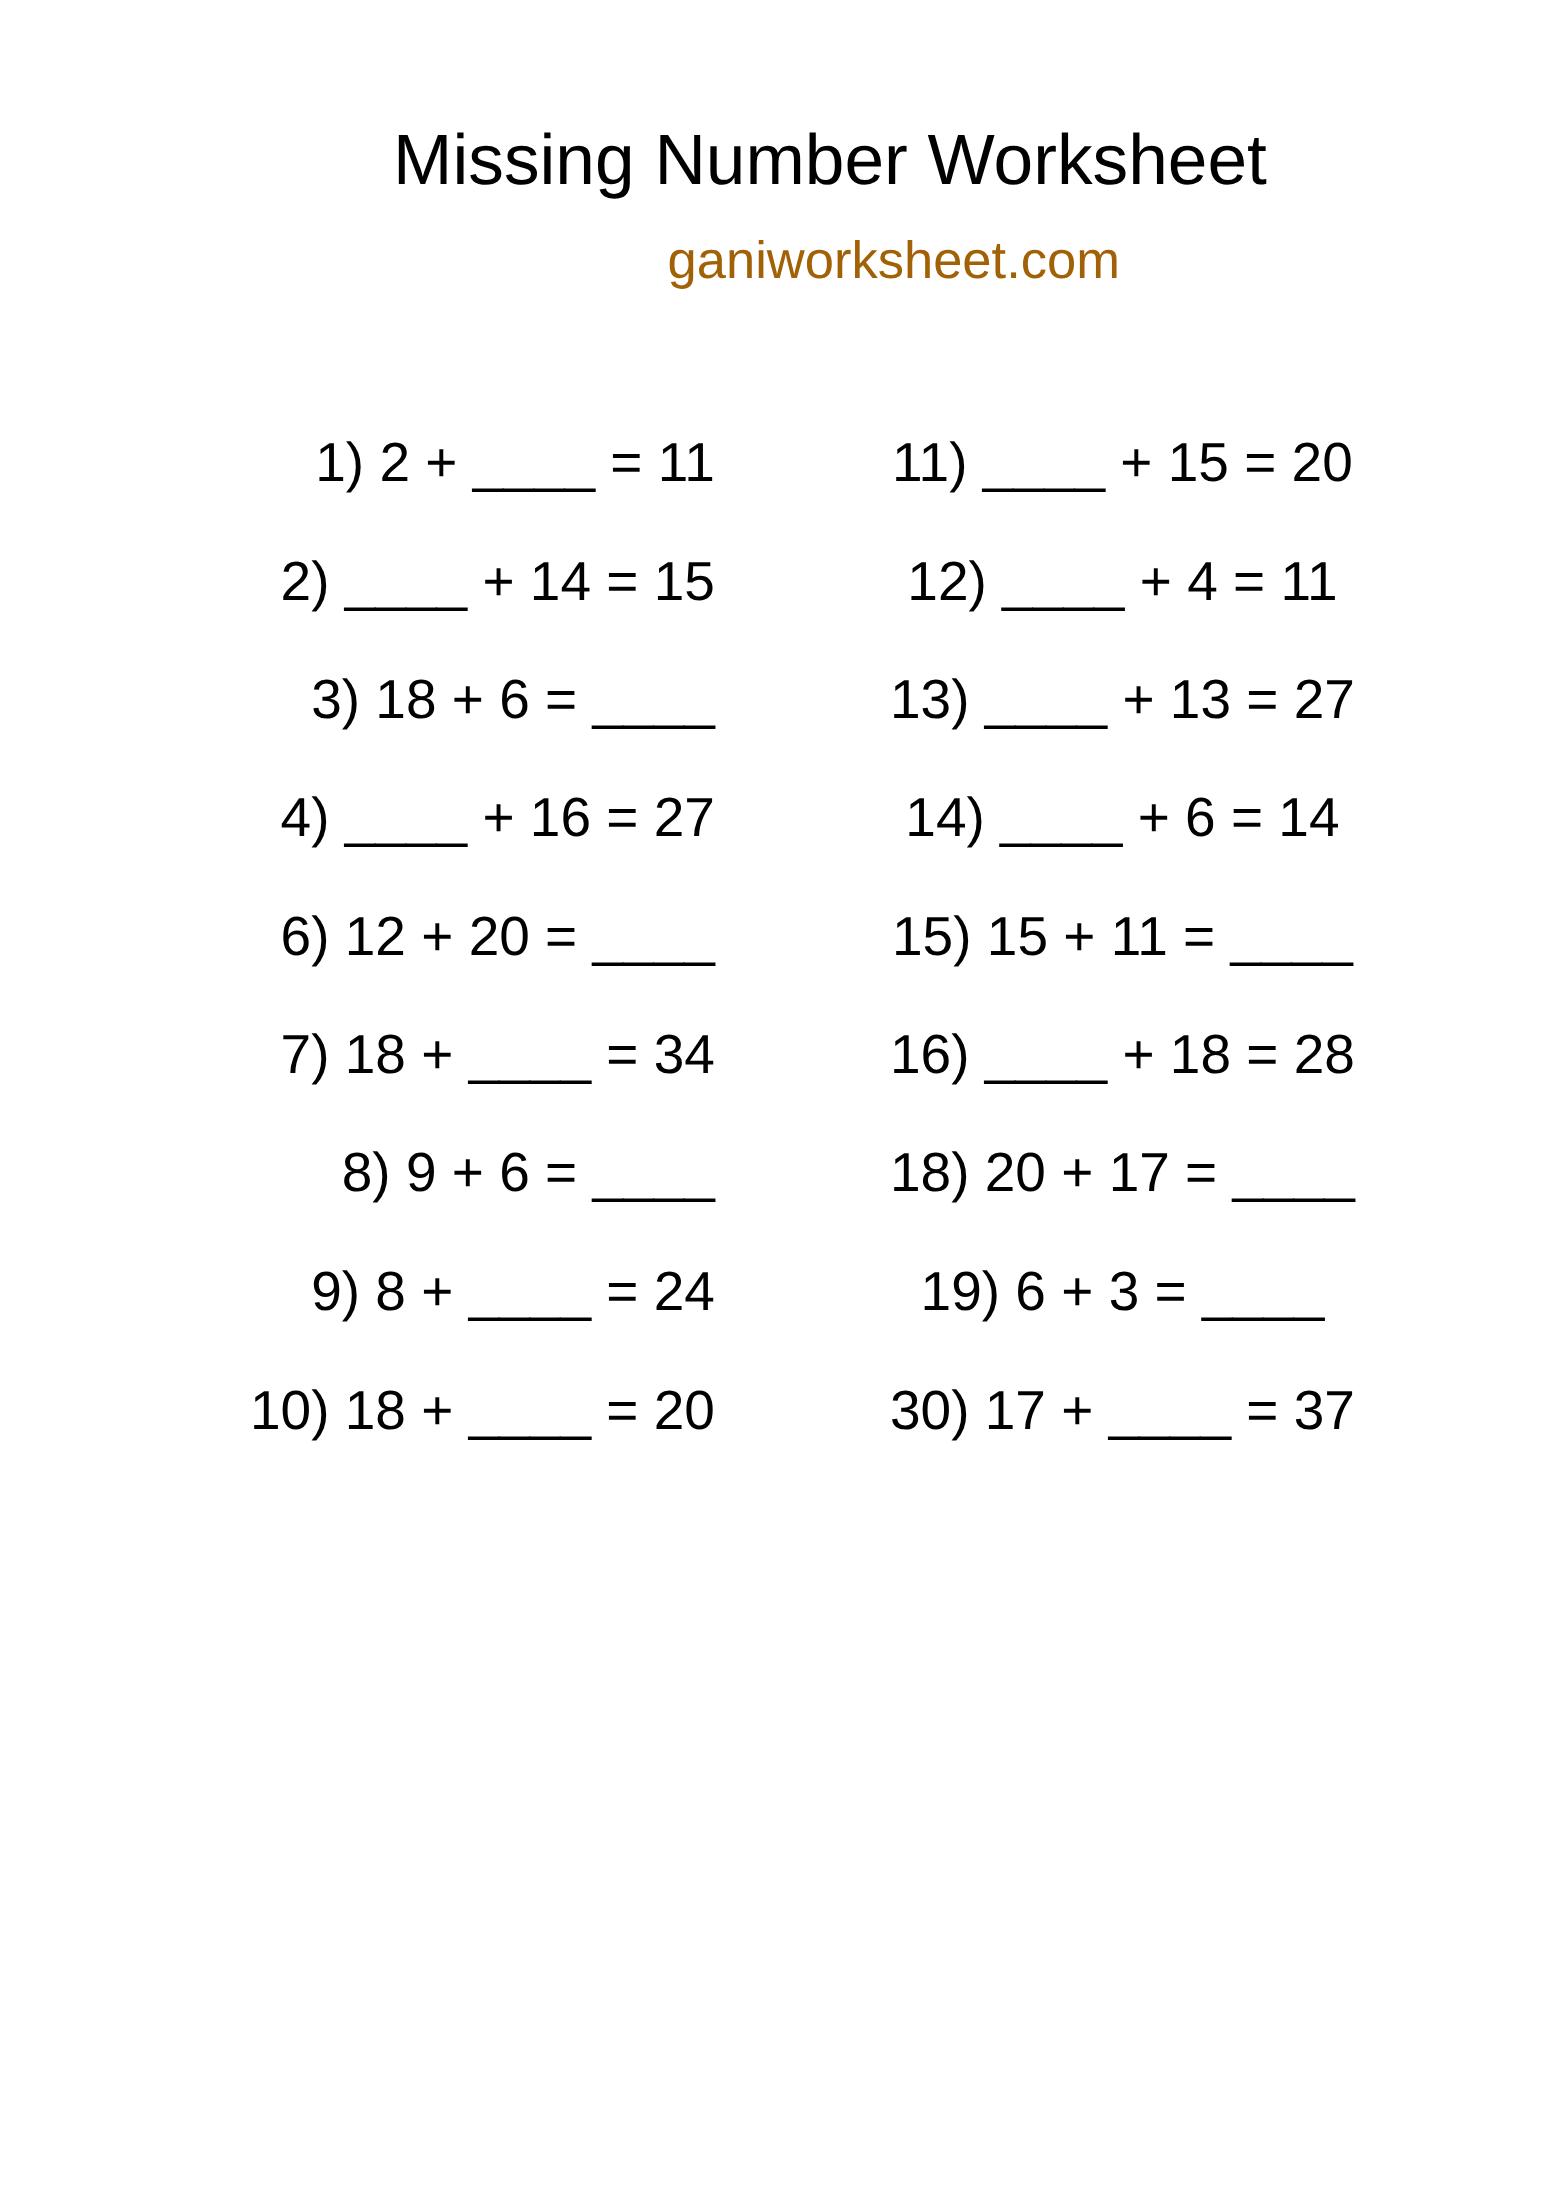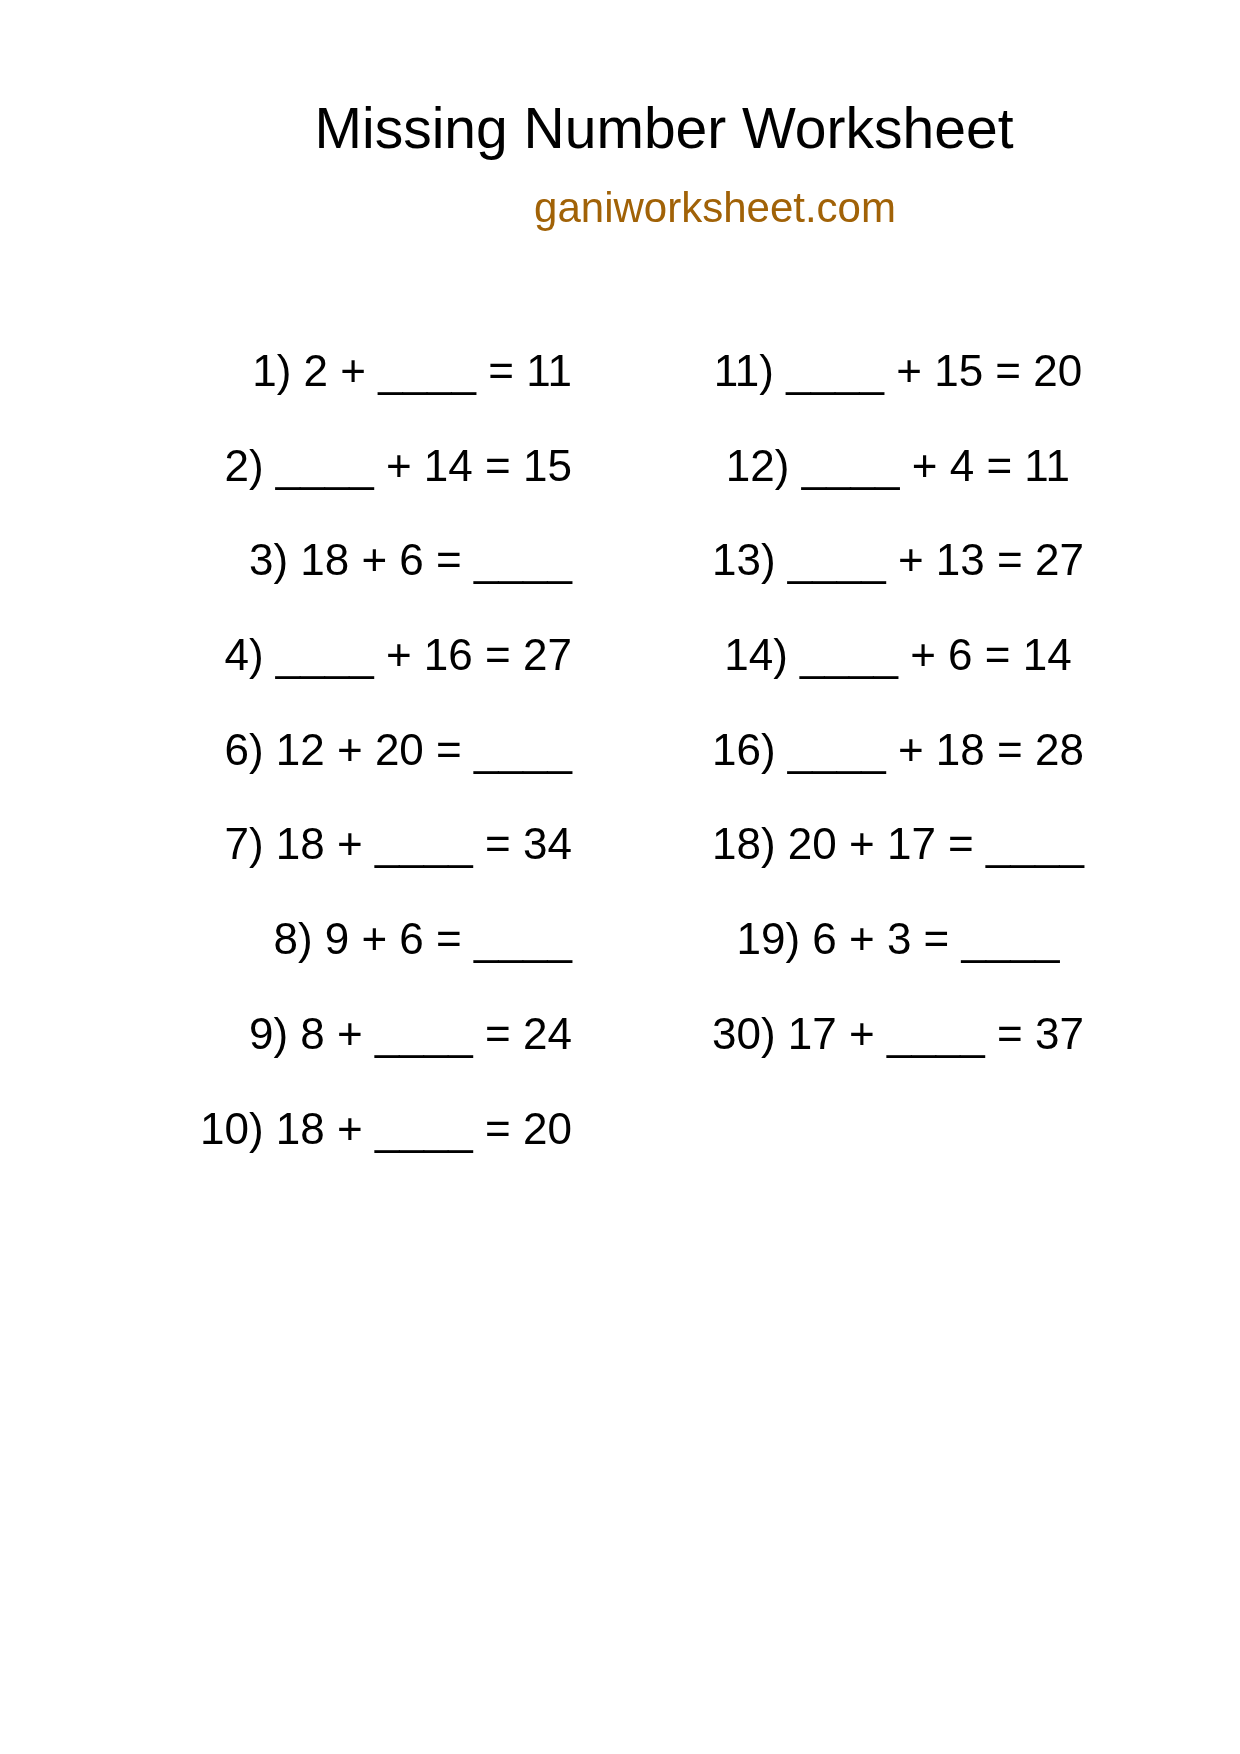--- a/index.html
+++ b/index.html
@@ -71,17 +71,18 @@
   <div class="problem">8) 9 + 6 = ____</div>
   <div class="problem">9) 8 + ____ = 24</div>
   <div class="problem">10) 18 + ____ = 20</div>
 </div>
 
 <div class="column col-right">
   <div class="problem">11) ____ + 15 = 20</div>
   <div class="problem">12) ____ + 4 = 11</div>
   <div class="problem">13) ____ + 13 = 27</div>
   <div class="problem">14) ____ + 6 = 14</div>
+  <div class="problem">15) 15 + 11 = ____</div>
   <div class="problem">16) ____ + 18 = 28</div>
   <div class="problem">18) 20 + 17 = ____</div>
   <div class="problem">19) 6 + 3 = ____</div>
   <div class="problem">30) 17 + ____ = 37</div>
 </div>
 
 </body></html>

